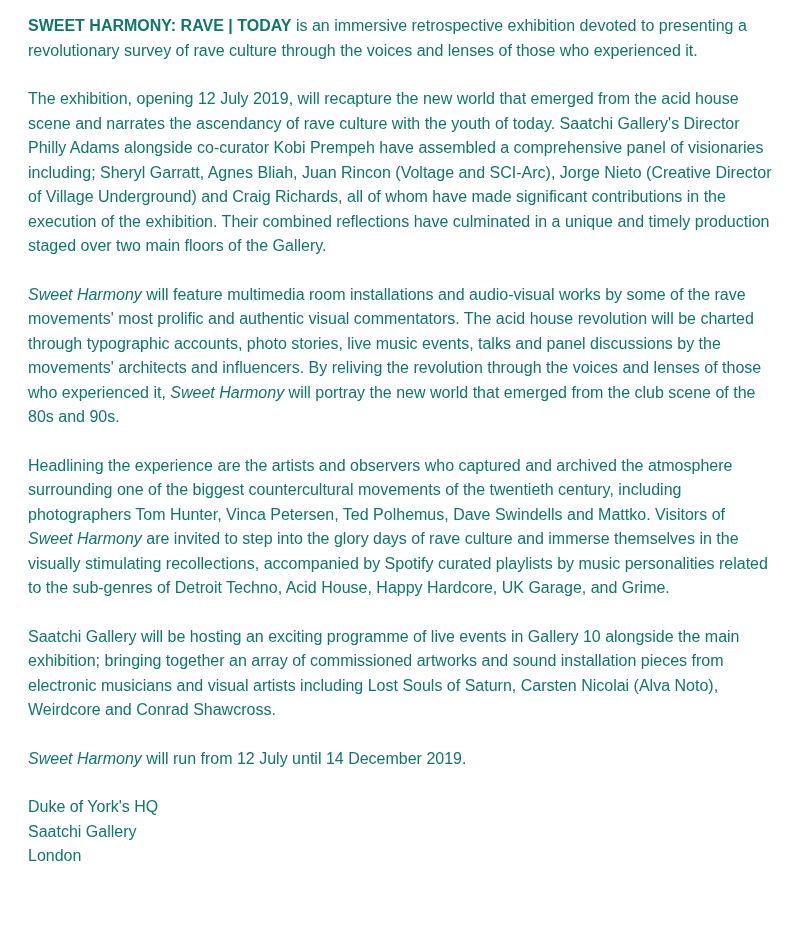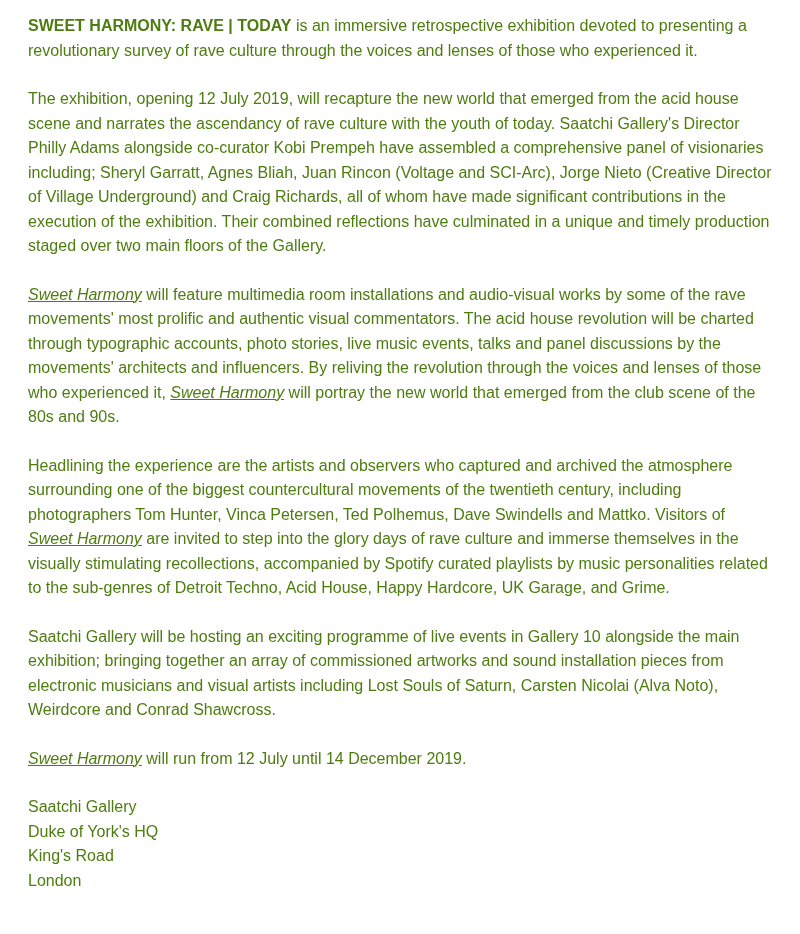--- a/index.html
+++ b/index.html
@@ -20,36 +20,35 @@
     padding: 14px 27px 0 28px;
     font-size: 16px;
     line-height: 24.5px;
     color: #4a545e;
   }
   .para {
     margin: 0 0 24px 0;
     max-width: 746px;
   }
   .seg-bold   { font-weight: bold; }
-  .seg-italic { font-style: italic; text-decoration: underline; }
+  .seg-italic { font-style: italic; }
   .seg-normal { font-weight: normal; font-style: normal; }
   .address { margin-top: 0; }
   .address-line { line-height: 24.5px; }
 </style>
 </head>
 <body style="background: rgb(255, 255, 255);">
 
-<div class="page" style="color: #4d7c0f;">
+<div class="page" style="color: #0f766e;">
   <div id="article-body">
       <p class="para"><span class="seg-bold">SWEET HARMONY: RAVE | TODAY</span><span class="seg-normal"> is an immersive retrospective exhibition devoted to presenting a revolutionary survey of rave culture through the voices and lenses of those who experienced it.</span></p>
       <p class="para"><span class="seg-normal">The exhibition, opening 12 July 2019, will recapture the new world that emerged from the acid house scene and narrates the ascendancy of rave culture with the youth of today. Saatchi Gallery's Director Philly Adams alongside co-curator Kobi Prempeh have assembled a comprehensive panel of visionaries including; Sheryl Garratt, Agnes Bliah, Juan Rincon (Voltage and SCI-Arc), Jorge Nieto (Creative Director of Village Underground) and Craig Richards, all of whom have made significant contributions in the execution of the exhibition. Their combined reflections have culminated in a unique and timely production staged over two main floors of the Gallery.</span></p>
       <p class="para"><span class="seg-italic">Sweet Harmony</span><span class="seg-normal"> will feature multimedia room installations and audio-visual works by some of the rave movements' most prolific and authentic visual commentators. The acid house revolution will be charted through typographic accounts, photo stories, live music events, talks and panel discussions by the movements' architects and influencers. By reliving the revolution through the voices and lenses of those who experienced it, </span><span class="seg-italic">Sweet Harmony</span><span class="seg-normal"> will portray the new world that emerged from the club scene of the 80s and 90s.</span></p>
       <p class="para"><span class="seg-normal">Headlining the experience are the artists and observers who captured and archived the atmosphere surrounding one of the biggest countercultural movements of the twentieth century, including photographers Tom Hunter, Vinca Petersen, Ted Polhemus, Dave Swindells and Mattko. Visitors of </span><span class="seg-italic">Sweet Harmony</span><span class="seg-normal"> are invited to step into the glory days of rave culture and immerse themselves in the visually stimulating recollections, accompanied by Spotify curated playlists by music personalities related to the sub-genres of Detroit Techno, Acid House, Happy Hardcore, UK Garage, and Grime.</span></p>
       <p class="para"><span class="seg-normal">Saatchi Gallery will be hosting an exciting programme of live events in Gallery 10 alongside the main exhibition; bringing together an array of commissioned artworks and sound installation pieces from electronic musicians and visual artists including Lost Souls of Saturn, Carsten Nicolai (Alva Noto), Weirdcore and Conrad Shawcross.</span></p>
       <p class="para"><span class="seg-italic">Sweet Harmony</span><span class="seg-normal"> will run from 12 July until 14 December 2019.</span></p>
     </div>
   <div id="gallery-address" class="address para">
+      <div class="address-line">Duke of York's HQ</div>
       <div class="address-line">Saatchi Gallery</div>
-      <div class="address-line">Duke of York's HQ</div>
-      <div class="address-line">King's Road</div>
       <div class="address-line">London</div>
     </div>
 </div>
 
 </body></html>

